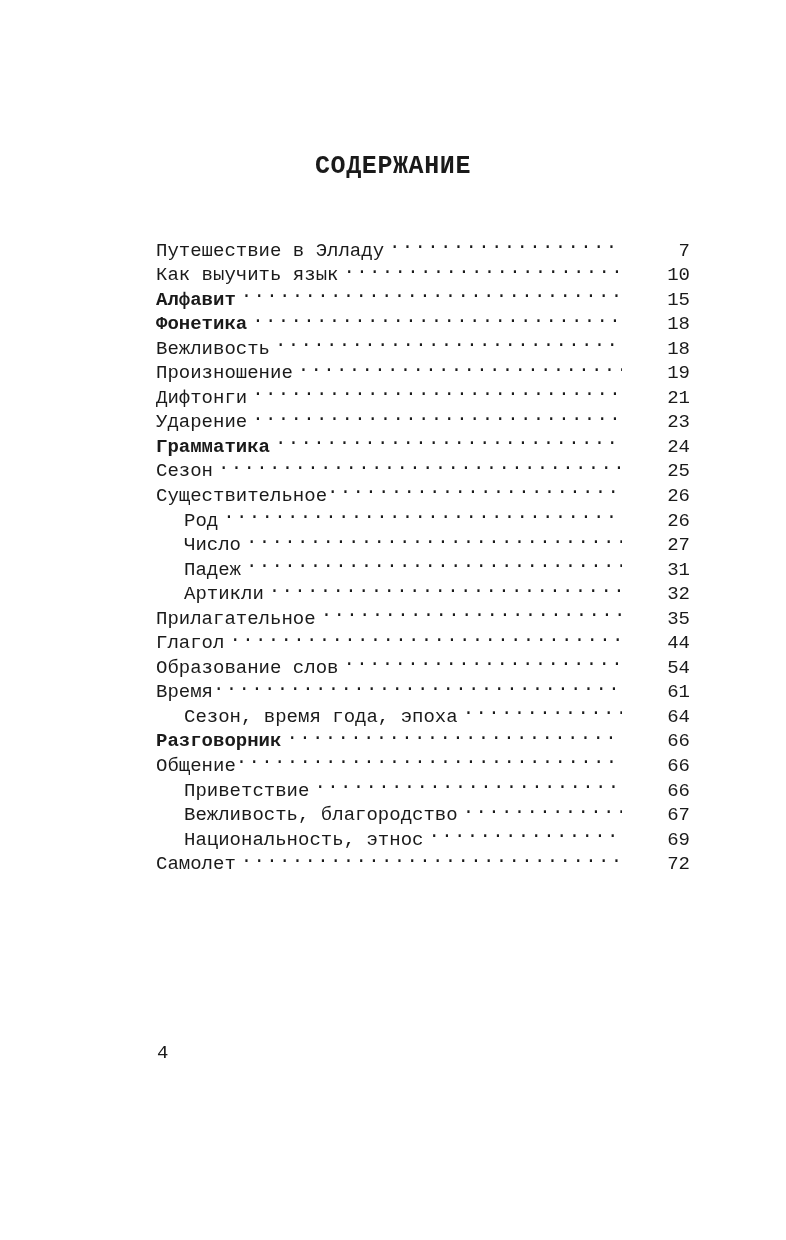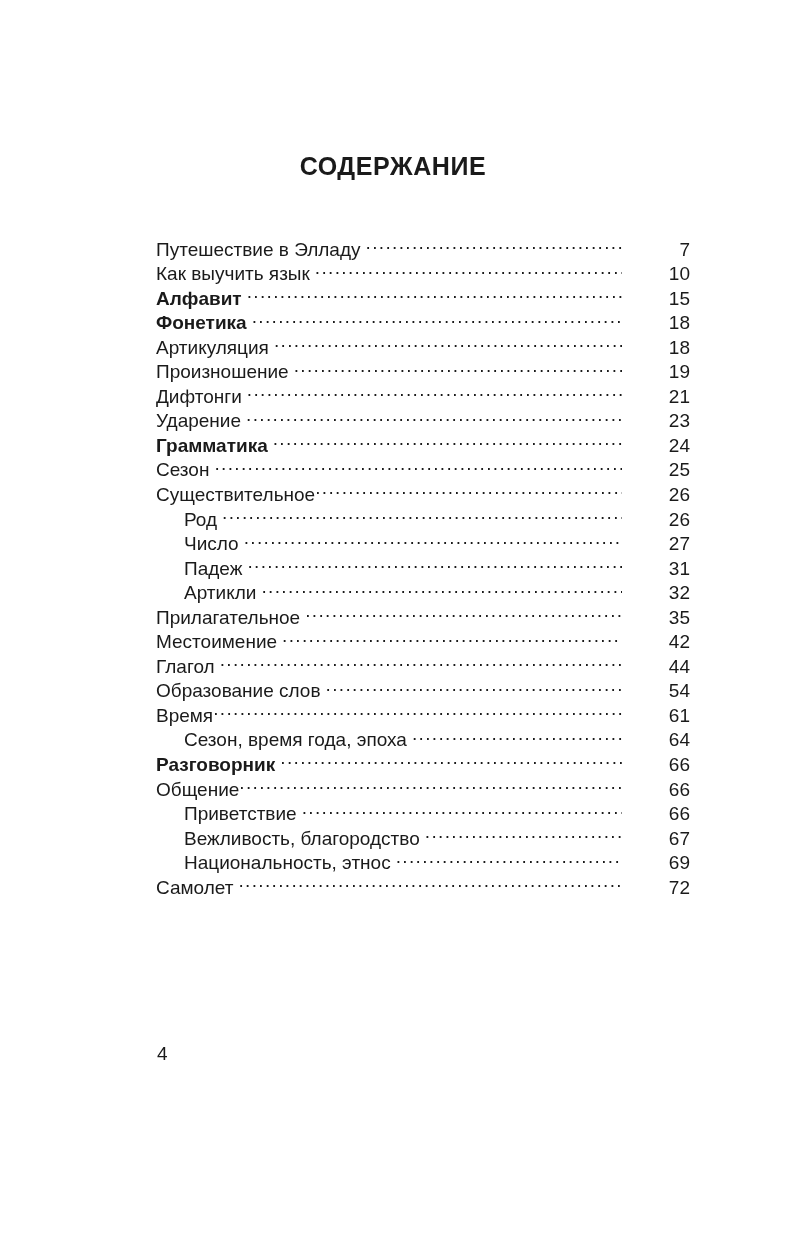--- a/index.html
+++ b/index.html
@@ -9,21 +9,21 @@
     background: #ffffff;
   }
 
   .page {
     position: relative;
     width: 786px;
     height: 1240px;
     background: #ffffff;
     margin: 0 auto;
     overflow: hidden;
-    font-family: Liberation Sans, sans-serif;
+    font-family: Liberation Mono, monospace;
     color: #1a1a1a;
     -webkit-font-smoothing: antialiased;
   }
 
   
   .toc-title {
     position: absolute;
     left: 0;
     right: 0;
     top: 154px;
@@ -129,21 +129,21 @@
         <span class="toc-label">Алфавит</span>
         <span class="toc-leader"></span>
         <span class="toc-page">15</span>
       </div>
       <div class="toc-row level-1 bold gap">
         <span class="toc-label">Фонетика</span>
         <span class="toc-leader"></span>
         <span class="toc-page">18</span>
       </div>
       <div class="toc-row level-1 gap">
-        <span class="toc-label">Артикуляция</span>
+        <span class="toc-label">Вежливость</span>
         <span class="toc-leader"></span>
         <span class="toc-page">18</span>
       </div>
       <div class="toc-row level-1 gap">
         <span class="toc-label">Произношение</span>
         <span class="toc-leader"></span>
         <span class="toc-page">19</span>
       </div>
       <div class="toc-row level-1 gap">
         <span class="toc-label">Дифтонги</span>
@@ -189,25 +189,20 @@
         <span class="toc-label">Артикли</span>
         <span class="toc-leader"></span>
         <span class="toc-page">32</span>
       </div>
       <div class="toc-row level-1 gap">
         <span class="toc-label">Прилагательное</span>
         <span class="toc-leader"></span>
         <span class="toc-page">35</span>
       </div>
       <div class="toc-row level-1 gap">
-        <span class="toc-label">Местоимение</span>
-        <span class="toc-leader"></span>
-        <span class="toc-page">42</span>
-      </div>
-      <div class="toc-row level-1 gap">
         <span class="toc-label">Глагол</span>
         <span class="toc-leader"></span>
         <span class="toc-page">44</span>
       </div>
       <div class="toc-row level-1 gap">
         <span class="toc-label">Образование слов</span>
         <span class="toc-leader"></span>
         <span class="toc-page">54</span>
       </div>
       <div class="toc-row level-1">

